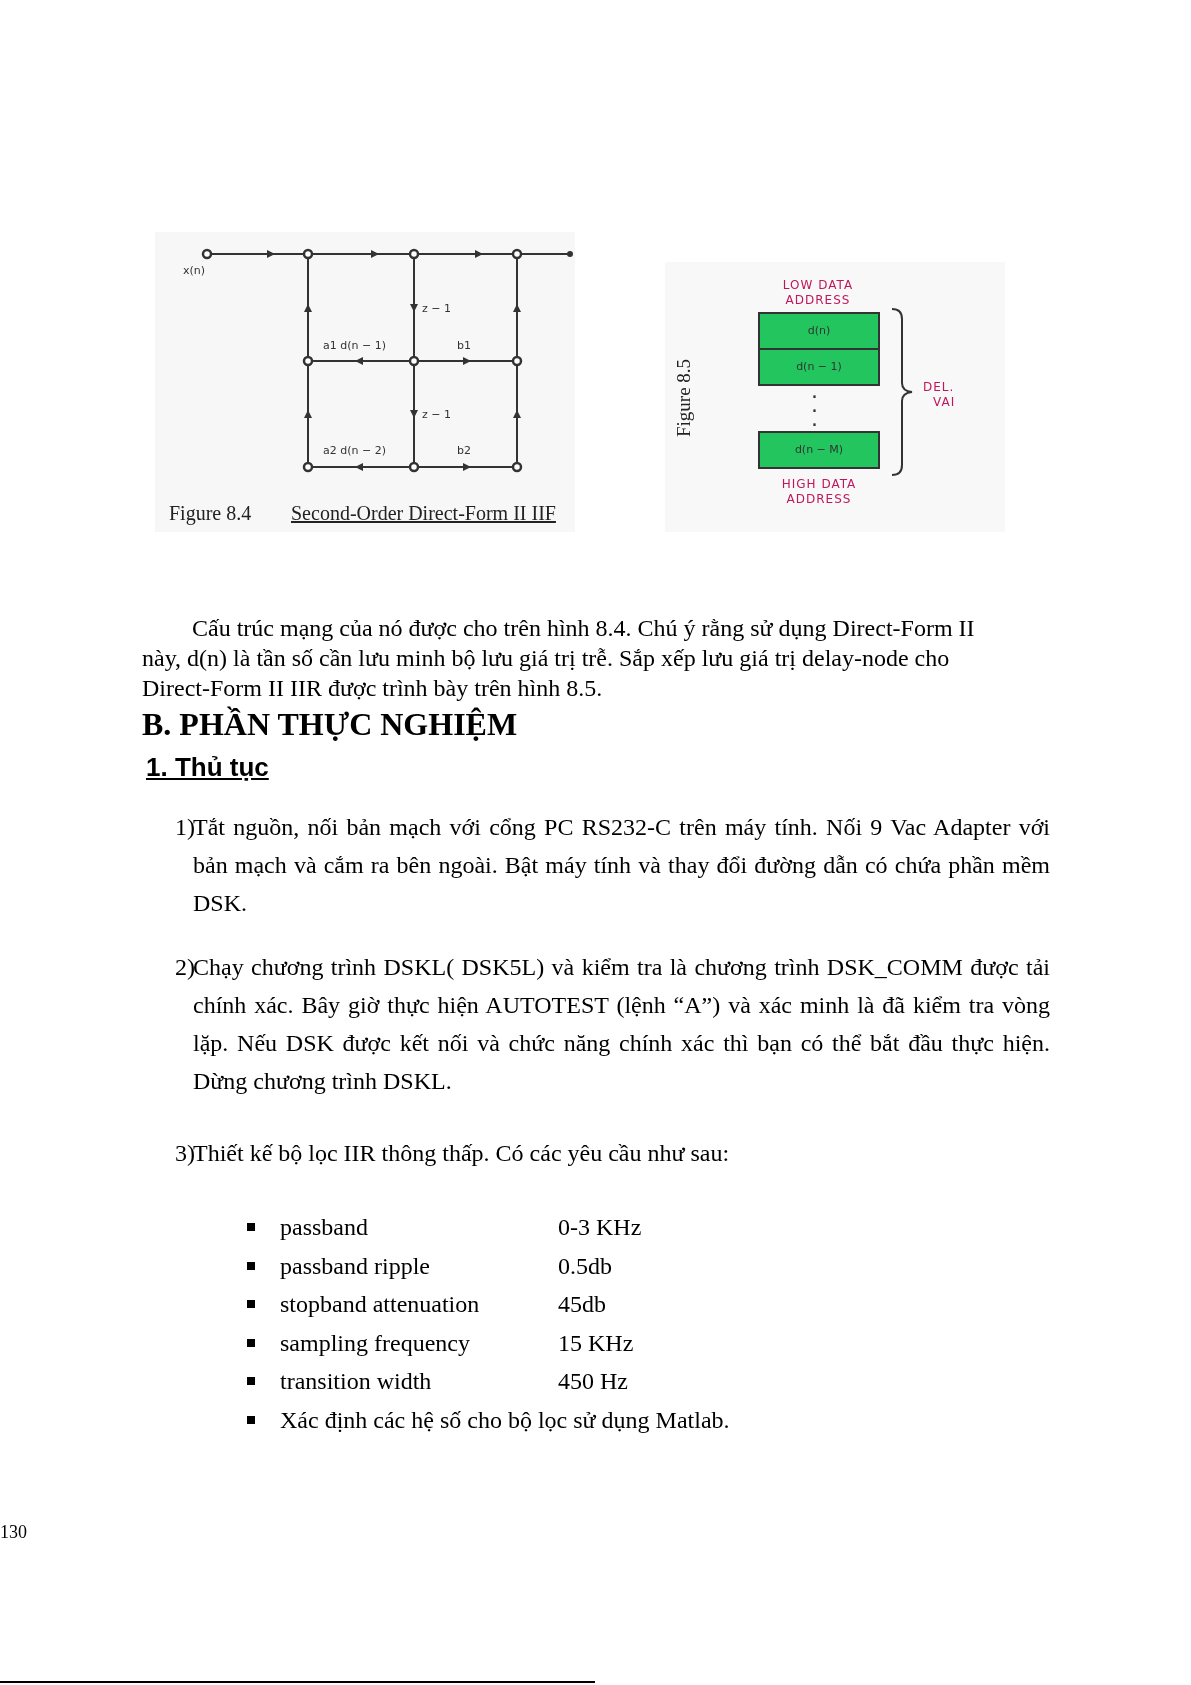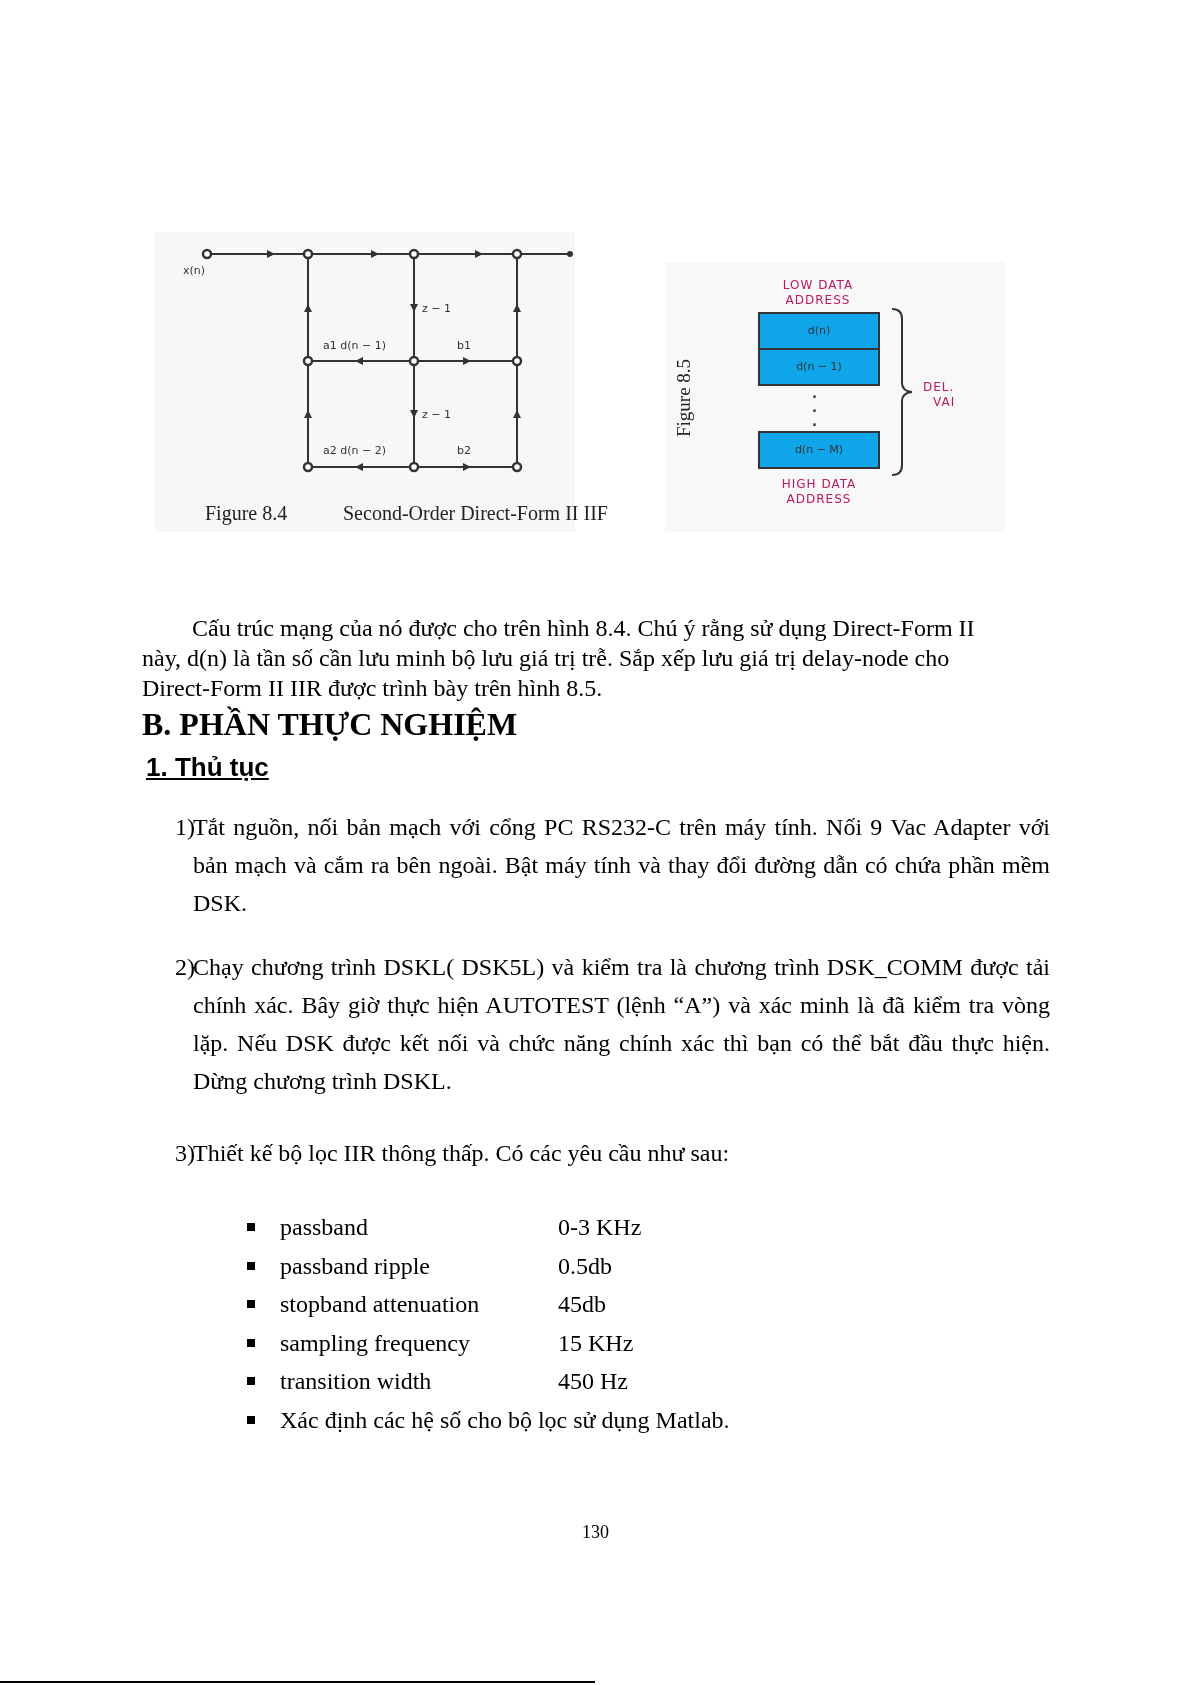--- a/index.html
+++ b/index.html
@@ -3,26 +3,26 @@
 <meta charset="utf-8">
 <style>
   html, body { margin:0; padding:0; background:#ffffff; }
   body { width:1191px; height:1685px; position:relative; overflow:hidden;
          font-family:"Liberation Serif", "DejaVu Serif", serif; color:#000; }
   .abs { position:absolute; }
 
   
   #fig84 { left:155px; top:232px; width:420px; height:300px; }
   #fig84 svg { position:absolute; left:0; top:0; }
-  .fig-caption { position:absolute; font-family:"Liberation Serif", serif; font-size:20px; color:#222; white-space:nowrap;margin-left:36px; }
+  .fig-caption { position:absolute; font-family:"Liberation Serif", serif; font-size:20px; color:#222; white-space:nowrap; }
   .sig-label { font-family:"DejaVu Sans", sans-serif; font-size:11px; fill:#333; }
 
   
   #fig85 { left:665px; top:262px; width:340px; height:270px; }
-  .mem-box { position:absolute; border:2px solid #333; box-sizing:border-box; background:#0ea5e9;
+  .mem-box { position:absolute; border:2px solid #333; box-sizing:border-box; background:#22c55e;
              font-family:"DejaVu Sans", sans-serif; font-size:11px; color:#333; text-align:center; }
   .addr-label { position:absolute; font-family:"DejaVu Sans", sans-serif; font-size:12px; color:#be185d;
                 text-align:center; letter-spacing:1px; line-height:15px; }
   .fig85-rot { position:absolute; left:8px; top:140px; font-size:19px; color:#222;
                transform:rotate(-90deg); transform-origin:left top; white-space:nowrap; font-family:"Liberation Serif", serif; }
 
   
   .para { position:absolute; left:142px; top:590px; width:900px; font-size:24px; line-height:30px;margin-top:23px; }
   .para .indent { display:inline-block; width:50px; }
 
@@ -34,21 +34,21 @@
   .step { position:absolute; left:175px; width:875px; font-size:24px; line-height:38px; }
   .step .num { position:absolute; left:0; top:0; }
   .step .txt { margin-left:18px; text-align:justify; text-align-last:left; }
 
   .specs { position:absolute; left:245px; top:1208px; font-size:24px; }
   .spec-row { position:relative; height:38.5px; line-height:38.5px; }
   .spec-row .bullet { position:absolute; left:2px; top:15px; width:8px; height:8px; background:#000; }
   .spec-row .label { position:absolute; left:35px; white-space:nowrap; }
   .spec-row .value { position:absolute; left:313px; white-space:nowrap; }
 
-  .page-num { position:absolute; left:0; width:1191px; top:1522px; text-align:center; font-size:18px; }
+  .page-num { position:absolute; left:0; width:1191px; top:1522px; text-align:left; font-size:18px; }
   .footer-rule { position:absolute; left:0; top:1681px; width:595px; height:2px; background:#000; }
 </style>
 </head>
 <body>
 
 <div id="fig84" class="abs">
   <svg width="420" height="300">
     <rect x="0" y="0" width="420" height="300" fill="#f7f7f7"></rect>
     <g stroke="#333" stroke-width="2" fill="none">
 
@@ -95,21 +95,21 @@
 
     <text class="sig-label" x="28" y="42">x(n)</text>
     <text class="sig-label" x="267" y="80">z − 1</text>
     <text class="sig-label" x="267" y="186">z − 1</text>
     <text class="sig-label" x="168" y="117">a1 d(n − 1)</text>
     <text class="sig-label" x="168" y="222">a2 d(n − 2)</text>
     <text class="sig-label" x="302" y="117">b1</text>
     <text class="sig-label" x="302" y="222">b2</text>
   </svg>
   <span class="fig-caption" style="left:14px; top:270px;">Figure 8.4</span>
-  <span class="fig-caption" style="left:152px; top:270px;">Second-Order Direct-Form II IIF</span>
+  <span class="fig-caption" style="left:136px; top:270px;text-decoration:underline;">Second-Order Direct-Form II IIF</span>
 </div>
 
 <div id="fig85" class="abs">
   <div class="abs" style="left:0;top:0;width:340px;height:270px;background:#f8f8f8;"></div>
   <span class="fig85-rot" style="top:175px;">Figure 8.5</span>
   <div class="addr-label" style="left:93px; top:16px; width:120px;">
     <div>LOW DATA</div>
     <div>ADDRESS</div>
   </div>
   <div class="mem-box" style="left:93px; top:50px; width:122px; height:38px; line-height:34px;">d(n)</div>

